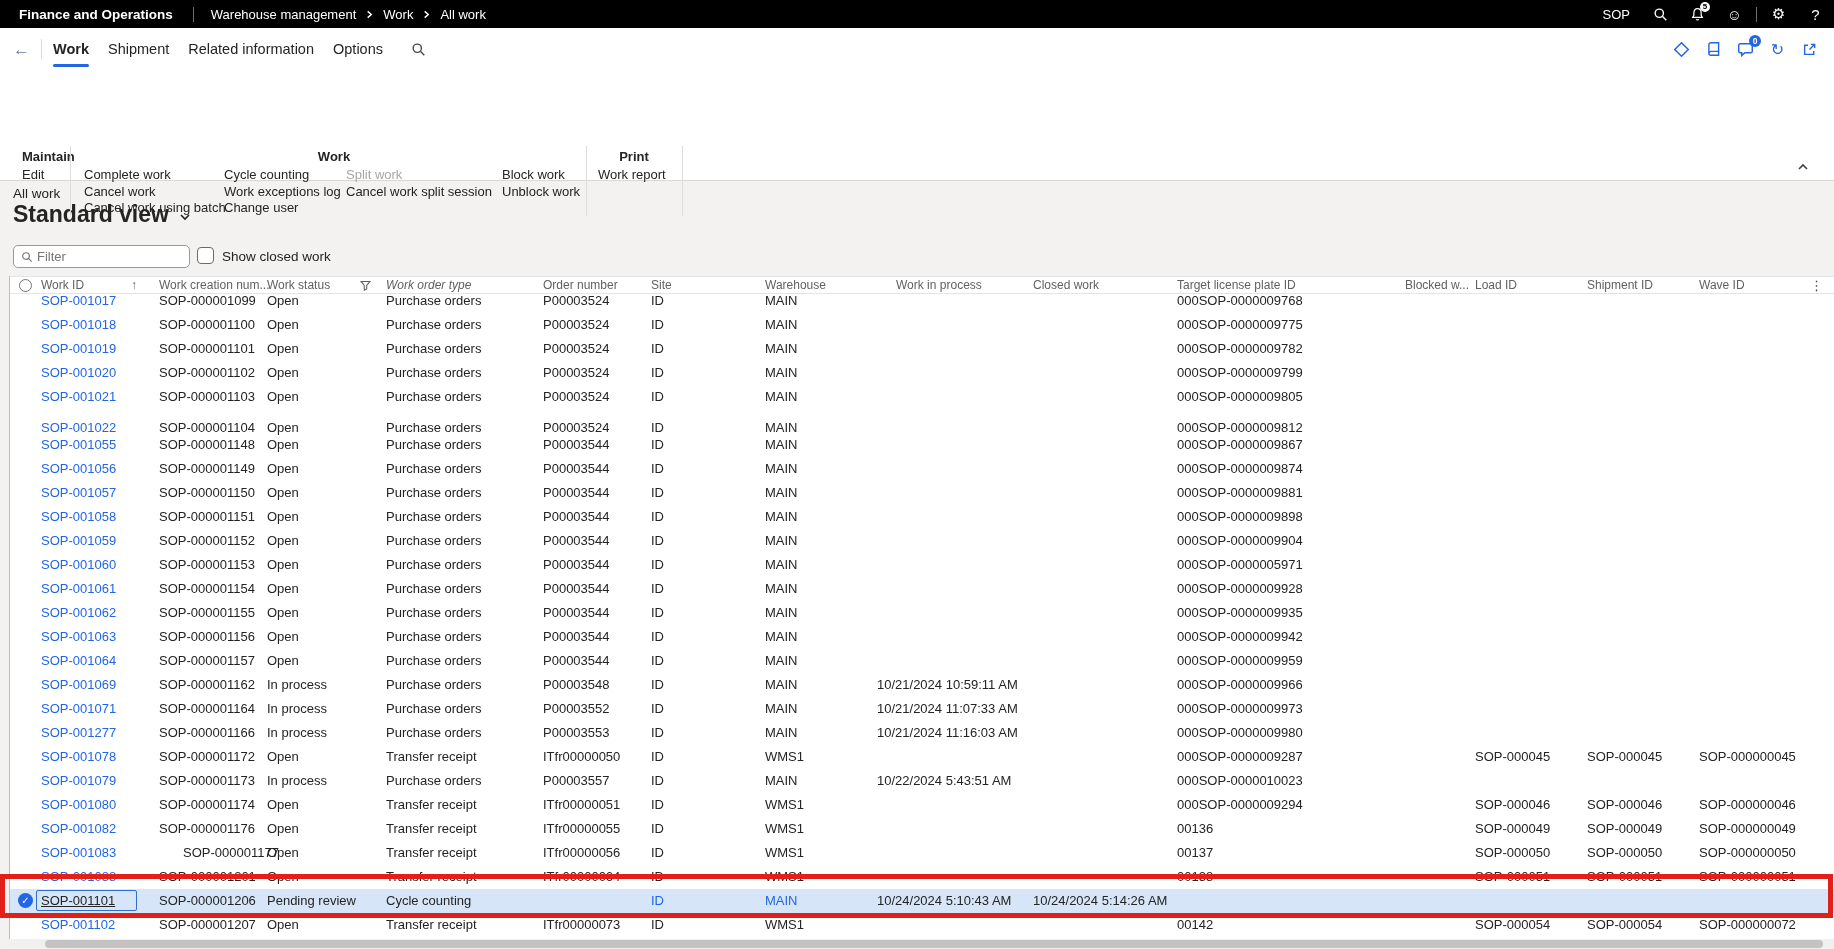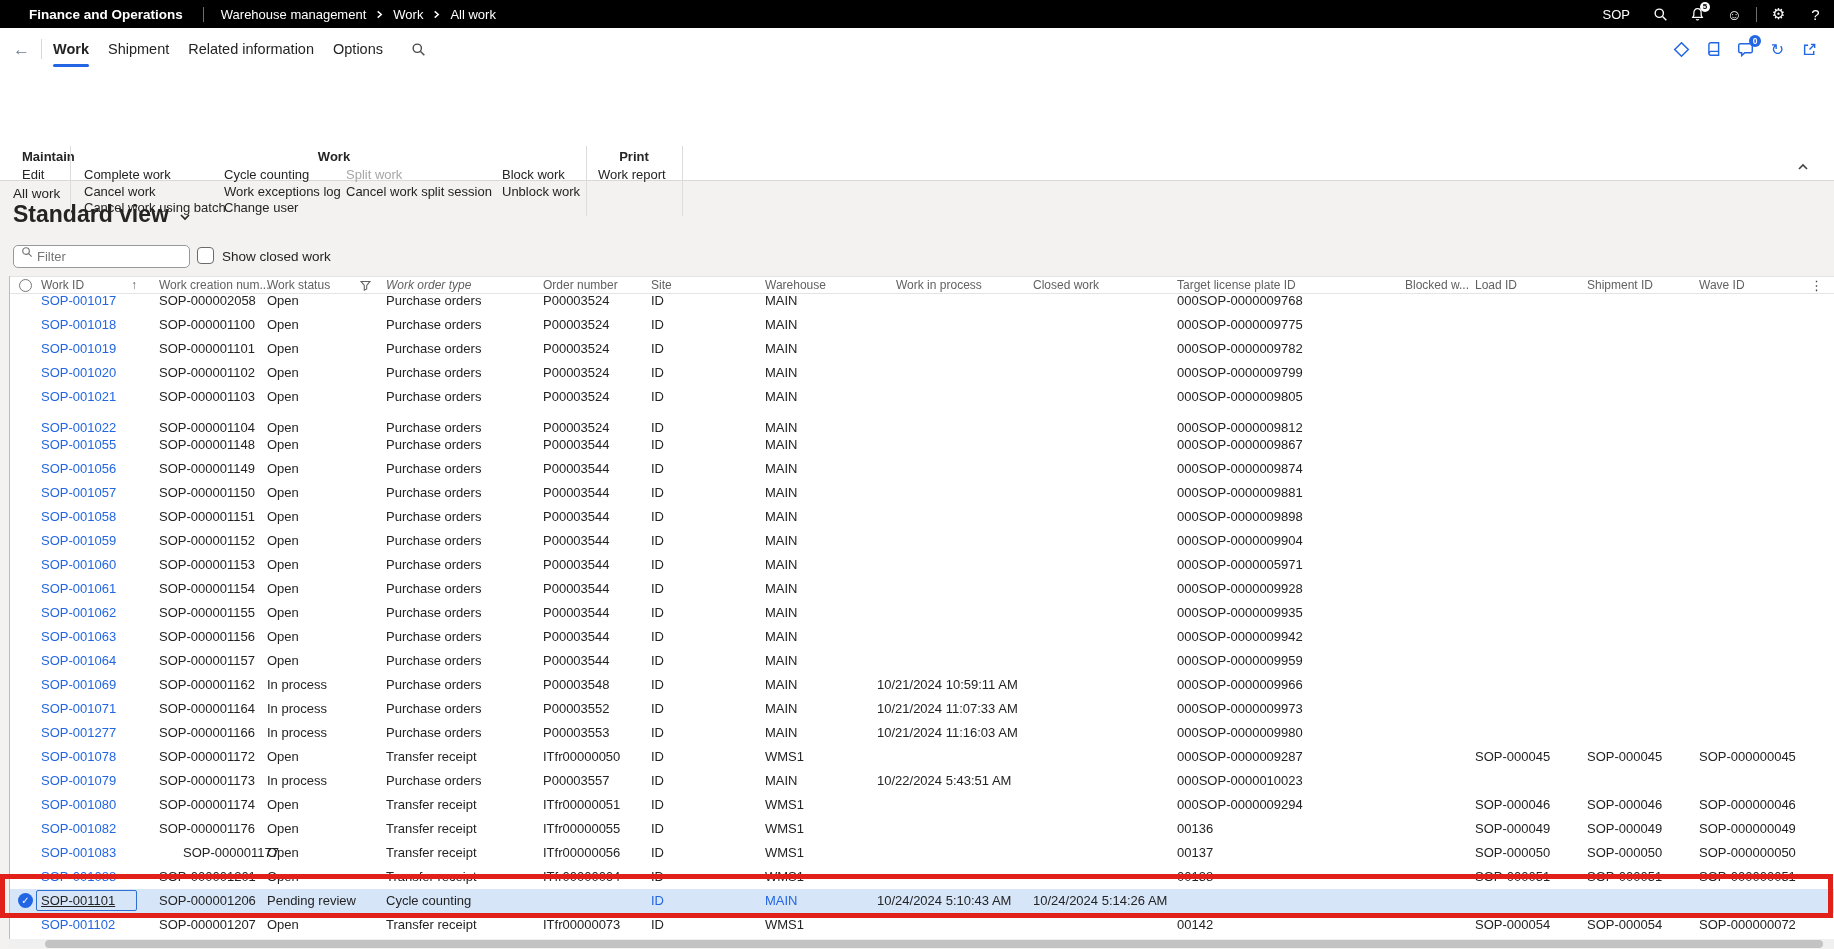--- a/index.html
+++ b/index.html
@@ -1,21 +1,21 @@
 <!DOCTYPE html>
 <html><head>
 <meta charset="utf-8">
 <style>
   html,body{margin:0;padding:0;background:#d9d9d9;}
   .screen{position:relative;width:1834px;height:949px;background:#f3f2f1;overflow:hidden;
           font-family:"Liberation Sans",sans-serif;color:#242424;}
 
   
   .topbar{position:absolute;left:0;top:0;width:100%;height:28px;background:#000;display:flex;align-items:center;color:#fff;z-index:10;}
-  .tb-title{font-weight:700;font-size:13.5px;margin-left:29px;white-space:nowrap;}
+  .tb-title{font-weight:700;font-size:13.5px;margin-left:19px;white-space:nowrap;}
   .tb-divider{width:1px;height:15px;background:#6d6d6d;margin:0 17px 0 20px;}
   .crumbs{display:flex;align-items:center;font-size:13px;gap:9px;}
   .crumb{white-space:nowrap;cursor:pointer;}
   .crumb-sep{display:flex;align-items:center;}
   .tb-right{margin-left:auto;display:flex;align-items:center;height:100%;}
   .tb-company{font-size:13px;margin-right:12px;cursor:pointer;}
   .tb-ic{width:37px;height:28px;display:flex;align-items:center;justify-content:center;font-size:15px;position:relative;cursor:pointer;color:#fff;}
   .badge{position:absolute;top:2px;right:6px;background:#fff;color:#000;border-radius:50%;width:10px;height:10px;font-size:8px;line-height:10px;text-align:center;font-weight:700;}
   .tb-vdiv{width:1px;height:15px;background:#6d6d6d;margin:0 3px;}
 
@@ -37,21 +37,21 @@
   .rb-label{position:absolute;top:79px;font-size:13px;font-weight:700;white-space:nowrap;}
   .rb-item{position:absolute;font-size:13px;white-space:nowrap;cursor:pointer;color:#242424;}
   .rb-item.disabled{color:#a6a6a6;cursor:default;}
   .rb-sep{position:absolute;top:76px;height:70px;width:1px;background:#dcdcdc;}
   .rb-collapse{position:absolute;right:24px;bottom:6px;cursor:pointer;display:flex;}
 
   
   .caption{position:absolute;left:13px;top:186px;font-size:13.5px;}
   .viewtitle{position:absolute;left:13px;top:201px;font-size:23px;font-weight:700;display:flex;align-items:center;gap:9px;cursor:pointer;}
   .vt-chev{display:flex;margin-top:5px;}
-  .filterwrap{position:absolute;left:13px;top:245px;width:177px;height:23px;background:#fff;border:1px solid #999;border-radius:5px;display:flex;box-sizing:border-box;}
+  .filterwrap{position:absolute;left:13px;top:245px;width:177px;height:23px;background:#fff;border:1px solid #999;border-radius:5px;display:flex;align-items:center;box-sizing:border-box;}
   .filterwrap .fsearch{margin:0 4px 0 7px;display:flex;flex:none;}
   .filterinput{border:none;outline:none;flex:1;font-size:13px;font-family:inherit;color:#242424;background:transparent;min-width:0;padding:0;}
   .filterinput::placeholder{color:#767676;}
   .cb{position:absolute;left:197px;top:247px;width:17px;height:17px;border:1px solid #6b6b6b;border-radius:4px;background:#fff;box-sizing:border-box;cursor:pointer;}
   .cblabel{position:absolute;left:222px;top:249px;font-size:13.5px;}
 
   
   .grid{position:absolute;left:9px;top:276px;width:1825px;height:663px;background:#fff;border-left:1px solid #bdbdbd;box-sizing:border-box;}
   .ghead{position:absolute;left:0;top:0;width:100%;height:18px;border-top:1px solid #e4e4e4;border-bottom:1px solid #e4e4e4;box-sizing:border-box;}
   .hcell{position:absolute;top:1px;height:15px;line-height:15px;font-size:12px;color:#616161;white-space:nowrap;cursor:pointer;}
@@ -230,21 +230,21 @@
         <span class="hfilter" style="left: 349px;">
           <svg width="13" height="13" viewBox="0 0 16 16" fill="none" stroke="#616161" stroke-width="1.3">
             <path d="M2.5 3 H13.5 L9.5 7.8 V12.2 L6.5 13.6 V7.8 Z"></path>
           </svg>
         </span>
         <span class="hmore" style="left: 1800px;">⋮</span>
       </div>
       <div class="gviewport">
         <div class="grow" style="top: -5px;">
           <span class="cell link" style="left: 31px;">SOP-001017</span>
-          <span class="cell" style="left: 149px;">SOP-000002058</span>
+          <span class="cell" style="left: 149px;">SOP-000001099</span>
           <span class="cell" style="left: 257px;">Open</span>
           <span class="cell" style="left: 376px;">Purchase orders</span>
           <span class="cell" style="left: 533px;">P00003524</span>
           <span class="cell" style="left: 641px;">ID</span>
           <span class="cell" style="left: 755px;">MAIN</span>
           <span class="cell" style="left: 1167px;">000SOP-0000009768</span>
         </div>
         <div class="grow" style="top: 19px;">
           <span class="cell link" style="left: 31px;">SOP-001018</span>
           <span class="cell" style="left: 149px;">SOP-000001100</span>

